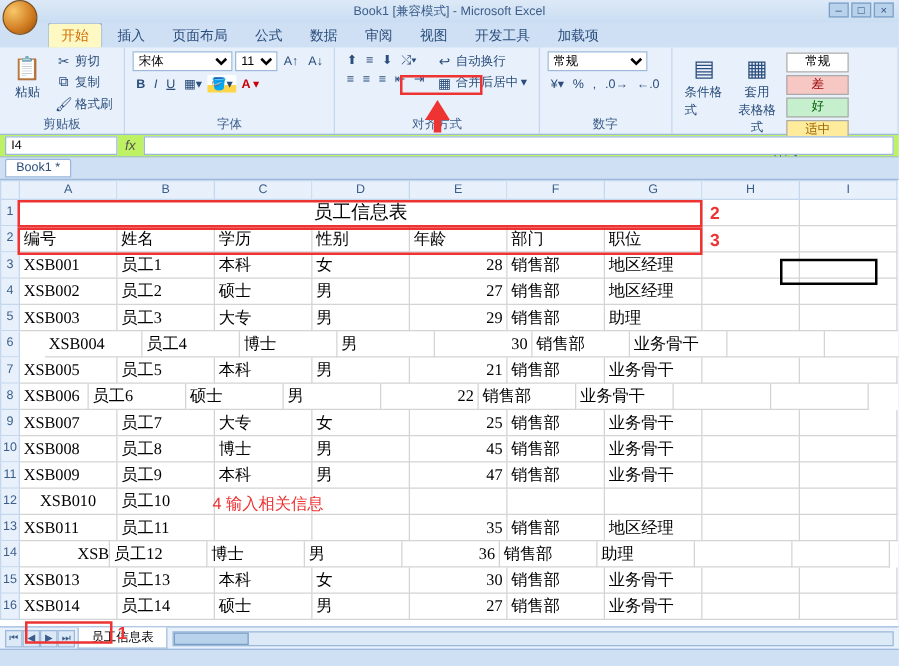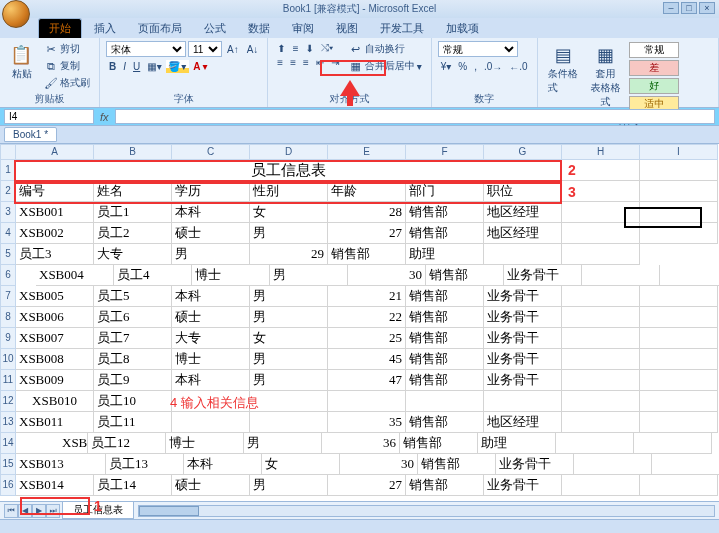--- a/index.html
+++ b/index.html
@@ -5,41 +5,41 @@
   * { box-sizing: border-box; margin: 0; padding: 0; }
   body { font-family: "Microsoft YaHei", "SimSun", Arial, sans-serif; font-size: 11px; background: #cfe0f5; width: 719px; height: 533px; overflow: hidden; position: relative; }
   
   .titlebar { background: linear-gradient(#dde9f7,#c9ddf2); height: 18px; display:flex; align-items:center; justify-content:center; color:#3b5d8a; font-size:10px; position:relative; }
   .titlebar .winbtns { position:absolute; right:4px; top:2px; display:flex; gap:2px; }
   .titlebar .winbtns span { width:16px; height:12px; background:#b9d2ec; border:1px solid #7a9ec5; display:inline-block; text-align:center; line-height:10px; font-size:9px; color:#2a4d7b; }
   .orb { position:absolute; left:2px; top:0; width:28px; height:28px; border-radius:50%; background:radial-gradient(circle at 30% 30%,#f8c76a,#d07a1f 60%,#8a4a0f); border:1px solid #7a5020; z-index:5; }
   
   .tabs { background:#cfe0f5; height:20px; display:flex; align-items:flex-end; padding-left:38px; gap:2px; }
   .tabs .tab { padding:2px 10px; font-size:11px; color:#2a4d7b; cursor:pointer; }
-  .tabs .tab.active { background:#000000; border:1px solid #9cb9db; border-bottom:none; border-radius:3px 3px 0 0; color:#d06a00; }
+  .tabs .tab.active { background:#fef9c3; border:1px solid #9cb9db; border-bottom:none; border-radius:3px 3px 0 0; color:#d06a00; }
   
   .ribbon { background:#e8f1fb; border-bottom:1px solid #9cb9db; height:70px; display:flex; }
   .group { border-right:1px solid #c4d7ed; padding:3px 6px 1px 6px; display:flex; flex-direction:column; justify-content:space-between; }
   .group-label { text-align:center; font-size:10px; color:#3b5d8a; padding-top:1px; }
   .group-body { display:flex; align-items:flex-start; gap:3px; flex:1; }
   .btncol { display:flex; flex-direction:column; gap:1px; }
   .btn { display:flex; align-items:center; gap:2px; padding:1px 3px; font-size:10px; color:#2a4d7b; cursor:pointer; white-space:nowrap; }
   .bigbtn { display:flex; flex-direction:column; align-items:center; justify-content:center; padding:2px 4px; font-size:10px; color:#2a4d7b; cursor:pointer; }
   .icon { width:14px; height:14px; display:inline-flex; align-items:center; justify-content:center; font-size:11px; }
   .bigicon { width:24px; height:24px; display:inline-flex; align-items:center; justify-content:center; font-size:18px; }
   select.ribselect { font-size:10px; height:16px; border:1px solid #9cb9db; background:#fff; }
   .cellstyle { display:inline-block; width:50px; height:16px; border:1px solid #aaa; text-align:center; font-size:10px; line-height:14px; margin:1px; }
   
   .highlight-box { position:absolute; border:2px solid #e33; pointer-events:none; z-index:20; }
   .annotation-num { position:absolute; color:#e33; font-size:14px; font-weight:bold; z-index:21; }
   .annotation-text { position:absolute; color:#e33; font-size:13px; z-index:21; }
   .arrow-up { position:absolute; width:0; height:0; border-left:10px solid transparent; border-right:10px solid transparent; border-bottom:16px solid #e33; z-index:21; }
   .arrow-stem { position:absolute; width:6px; height:12px; background:#e33; z-index:21; }
   
-  .namebox-row { background:#7dd3fc; height:18px; display:flex; align-items:center; border-bottom:1px solid #9cb9db; }
+  .namebox-row { background:#bef264; height:18px; display:flex; align-items:center; border-bottom:1px solid #9cb9db; }
   .namebox { width:90px; height:15px; background:#fff; border:1px solid #9cb9db; margin-left:4px; padding-left:4px; font-size:10px; display:flex; align-items:center; }
   .fx { margin:0 6px; font-style:italic; color:#555; font-size:11px; }
   .formula-bar { flex:1; height:15px; background:#fff; border:1px solid #9cb9db; margin-right:4px; }
   
   .workbook-bar { background:#cfe0f5; height:18px; display:flex; align-items:center; padding-left:4px; border-bottom:1px solid #9cb9db; }
   .workbook-tab { background:#fff; border:1px solid #9cb9db; padding:1px 8px; font-size:10px; color:#2a4d7b; border-radius:2px 2px 0 0; }
   
   .grid-area { position:relative; background:#fff; height:360px; overflow:hidden; }
   .colheads { display:flex; position:absolute; top:0; left:0; height:16px; }
   .corner { width:16px; height:16px; background:#e8f1fb; border:1px solid #c4d7ed; }
@@ -281,20 +281,21 @@
         <div class="cell" style="width: 78px;">员工2</div>
         <div class="cell" style="width: 78px;">硕士</div>
         <div class="cell" style="width: 78px;">男</div>
         <div class="cell num-cell" style="width: 78px;">27</div>
         <div class="cell" style="width: 78px;">销售部</div>
         <div class="cell" style="width: 78px;">地区经理</div>
         <div class="cell" style="width: 78px;"></div>
         <div class="cell" style="width: 78px;"></div>
       </div>
       <div class="row">
+        <div class="cell" style="width: 78px;">XSB003</div>
         <div class="cell" style="width: 78px;">员工3</div>
         <div class="cell" style="width: 78px;">大专</div>
         <div class="cell" style="width: 78px;">男</div>
         <div class="cell num-cell" style="width: 78px;">29</div>
         <div class="cell" style="width: 78px;">销售部</div>
         <div class="cell" style="width: 78px;">助理</div>
         <div class="cell" style="width: 78px;"></div>
         <div class="cell" style="width: 78px;"></div>
       </div>
       <div class="row">
@@ -313,21 +314,21 @@
         <div class="cell" style="width: 78px;">员工5</div>
         <div class="cell" style="width: 78px;">本科</div>
         <div class="cell" style="width: 78px;">男</div>
         <div class="cell num-cell" style="width: 78px;">21</div>
         <div class="cell" style="width: 78px;">销售部</div>
         <div class="cell" style="width: 78px;">业务骨干</div>
         <div class="cell" style="width: 78px;"></div>
         <div class="cell" style="width: 78px;"></div>
       </div>
       <div class="row">
-        <div class="cell" style="width: 78px;">XSB006</div>
+        <div class="cell" style="width: 55px;">XSB006</div>
         <div class="cell" style="width: 78px;">员工6</div>
         <div class="cell" style="width: 78px;">硕士</div>
         <div class="cell" style="width: 78px;">男</div>
         <div class="cell num-cell" style="width: 78px;">22</div>
         <div class="cell" style="width: 78px;">销售部</div>
         <div class="cell" style="width: 78px;">业务骨干</div>
         <div class="cell" style="width: 78px;"></div>
         <div class="cell" style="width: 78px;"></div>
       </div>
       <div class="row">
@@ -390,21 +391,21 @@
         <div class="cell" style="width: 78px;">员工12</div>
         <div class="cell" style="width: 78px;">博士</div>
         <div class="cell" style="width: 78px;">男</div>
         <div class="cell num-cell" style="width: 78px;">36</div>
         <div class="cell" style="width: 78px;">销售部</div>
         <div class="cell" style="width: 78px;">助理</div>
         <div class="cell" style="width: 78px;"></div>
         <div class="cell" style="width: 78px;"></div>
       </div>
       <div class="row">
-        <div class="cell" style="width: 90px;">XSB013</div>
+        <div class="cell" style="width: 78px;">XSB013</div>
         <div class="cell" style="width: 78px;">员工13</div>
         <div class="cell" style="width: 78px;">本科</div>
         <div class="cell" style="width: 78px;">女</div>
         <div class="cell num-cell" style="width: 78px;">30</div>
         <div class="cell" style="width: 78px;">销售部</div>
         <div class="cell" style="width: 78px;">业务骨干</div>
         <div class="cell" style="width: 78px;"></div>
         <div class="cell" style="width: 78px;"></div>
       </div>
       <div class="row">

